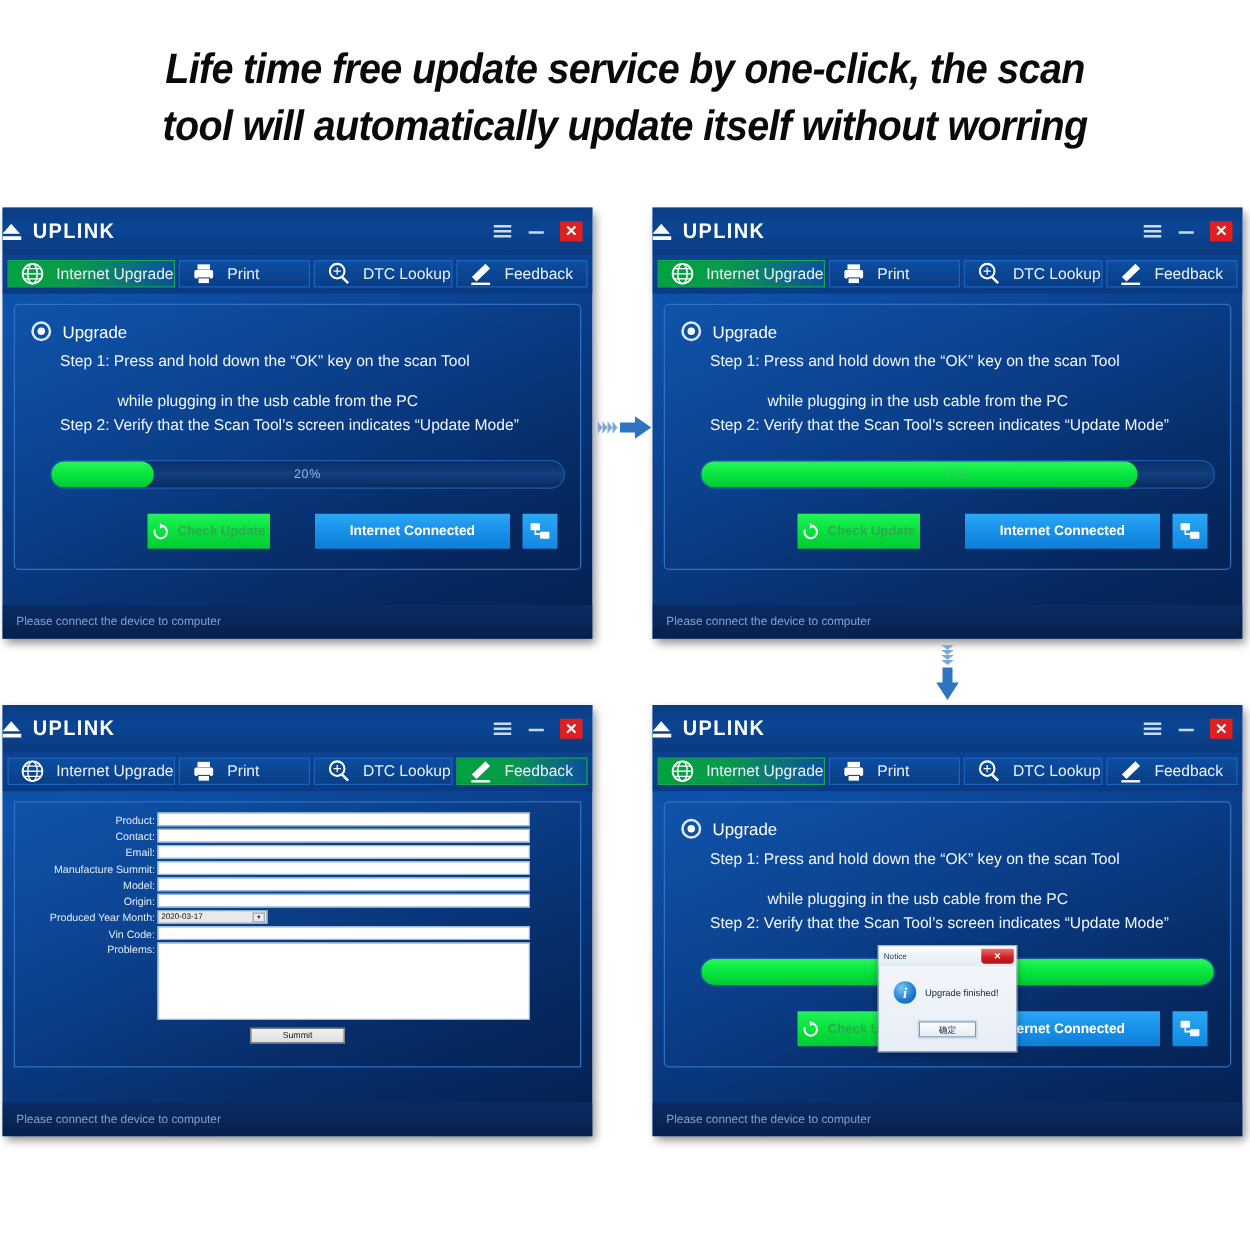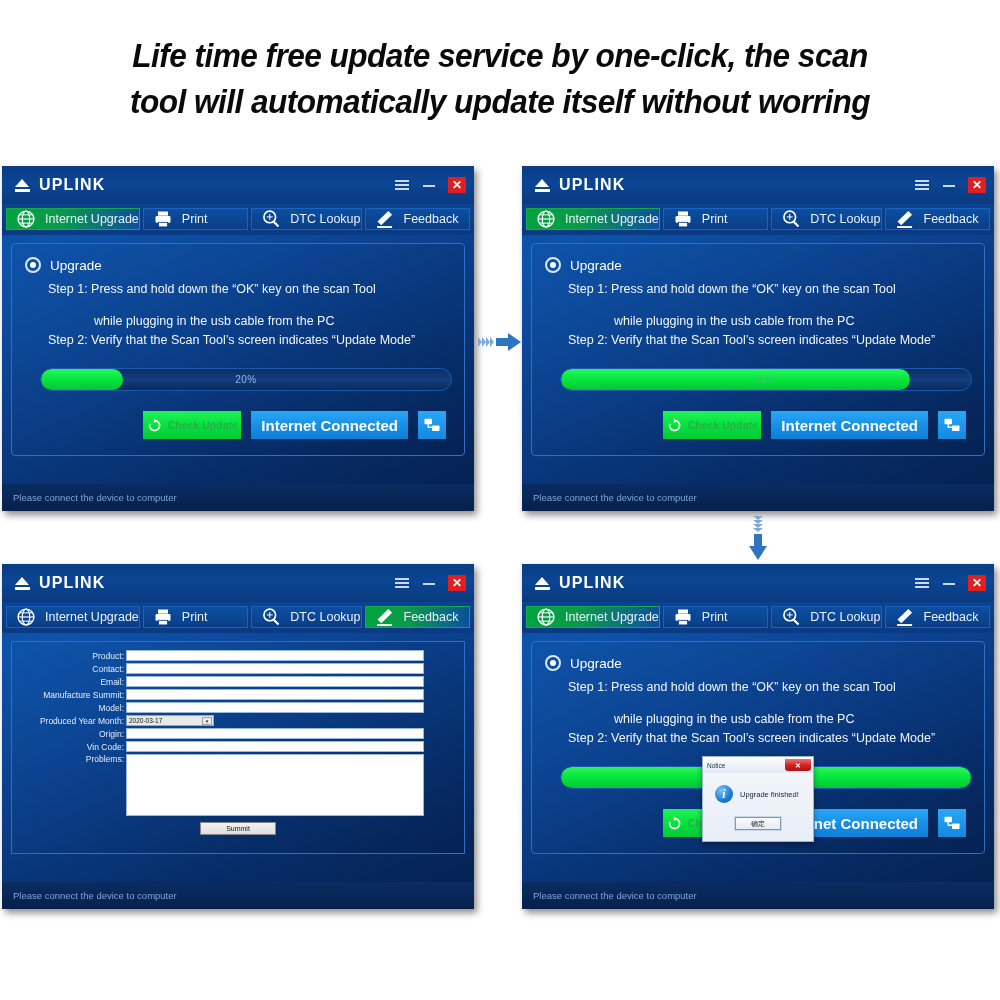--- a/index.html
+++ b/index.html
@@ -35,21 +35,21 @@
   .app.p2 { left: 522px; top: 166px; width: 472px; height: 345px; }
   .app.p3 { left: 2px;   top: 564px; width: 472px; height: 345px; }
   .app.p4 { left: 522px; top: 564px; width: 472px; height: 345px; }
 
   
   .titlebar {
     position: relative; height: 38px;
     background: linear-gradient(180deg,#0a3d85 0%, #0b4593 45%, #0a3a80 100%);
     display: flex; align-items: center;
   }
-  .brand { display: flex; align-items: center; gap: 7px; padding-left: 13px; }
+  .brand { display: flex; align-items: center; gap: 7px; }
   .eject-icon { width: 15px; height: 13px; position: relative; }
   .eject-icon .tri {
     position: absolute; left: 0; top: 0;
     width: 0; height: 0;
     border-left: 7.5px solid transparent;
     border-right: 7.5px solid transparent;
     border-bottom: 8px solid #ffffff;
   }
   .eject-icon .bar {
     position: absolute; left: 0; bottom: 0; width: 15px; height: 3px; background: #fff;
@@ -159,25 +159,26 @@
     display: flex; align-items: center; gap: 10px;
   }
   .btn-check {
     width: 98px; height: 28px;
     background: linear-gradient(180deg,#23f257 0%, #05e23d 50%, #04c935 100%);
     display:flex; align-items:center; justify-content:center; gap:6px;
     color: #2fa94f; font-size: 10.5px; font-weight:700;
     cursor:pointer;
   }
   .btn-internet {
-    height: 28px; padding: 0 10px;
+    height: 28px; padding: 0 28px;
     background: linear-gradient(180deg,#2ba7f5 0%, #1790e8 50%, #0f7ed6 100%);
     display:flex; align-items:center; justify-content:center;
-    color:#ffffff; font-size: 15px; font-weight:700;
+    color:#ffffff; font-size: 11px; font-weight:700;
     cursor:pointer;
+    margin-left:26px;
   }
   .btn-net {
     width: 28px; height: 28px;
     background: linear-gradient(180deg,#2ba7f5 0%, #1288e2 100%);
     display:flex; align-items:center; justify-content:center;
     cursor:pointer;
   }
 
   
   .statusbar {
@@ -551,29 +552,29 @@
       </div>
       <div class="frow">
         <span class="flabel">Manufacture Summit:</span>
         <span class="finput"></span>
       </div>
       <div class="frow">
         <span class="flabel">Model:</span>
         <span class="finput"></span>
       </div>
       <div class="frow">
+        <span class="flabel">Origin:</span>
+        <span class="finput"></span>
+      </div>
+      <div class="frow">
         <span class="flabel">Produced Year Month:</span>
         <span class="fselect">
           <span class="val">2020-03-17</span>
           <span class="arrow">▾</span>
         </span>
-      </div>
-      <div class="frow">
-        <span class="flabel">Origin:</span>
-        <span class="finput"></span>
       </div>
       <div class="frow">
         <span class="flabel">Vin Code:</span>
         <span class="finput"></span>
       </div>
       <div class="frow" style="align-items:flex-start;">
         <span class="flabel">Problems:</span>
         <span class="ftext"></span>
       </div>
       <div class="submit-row">

